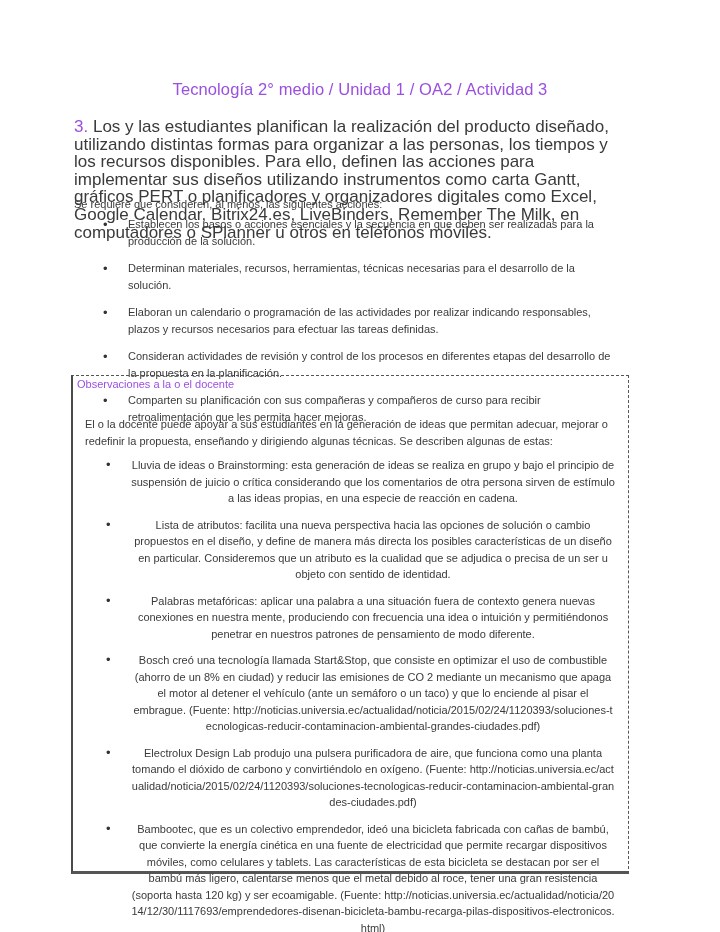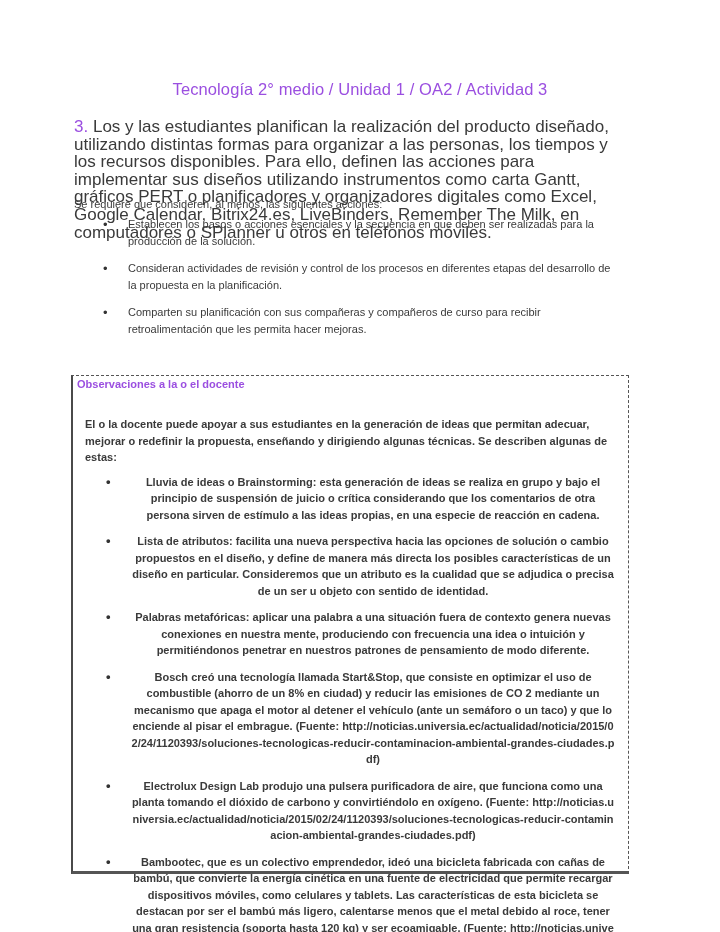--- a/index.html
+++ b/index.html
@@ -26,21 +26,20 @@
     content: "\2022"; position: absolute; left: 19px; top: 0; font-size: 13px; color: #333;
   }
   .req ul.bullets li { margin-top: 3px; }
   .box {
     position: absolute; top: 375px; left: 71px; width: 558px; height: 499px;
     border-top: 1px dashed #555;
     border-left: 2px solid #4a4a4a;
     border-right: 1px dashed #555;
     border-bottom: 3px solid #555;
     box-sizing: border-box;
-    font-weight: bold;
   }
   .box-title {
     position: absolute; top: 2px; left: 4px; font-size: 11px; color: #9b4fe0;
   }
   .box-body {
     position: absolute; top: 32px; left: 4px; width: 548px;
     font-size: 11px; line-height: 16.5px; color: #3a3a3a;
   }
   .box-body p { margin: 8px; }
   .box-body ul.bullets { margin: 2px 0 2px 0; text-align: center; }
@@ -54,20 +53,22 @@
 
 <div class="intro">
   <span class="num">3.</span>
   <span>Los y las estudiantes planifican la realización del producto diseñado, utilizando distintas formas para organizar a las personas, los tiempos y los recursos disponibles. Para ello, definen las acciones para implementar sus diseños utilizando instrumentos como carta Gantt, gráficos PERT o planificadores y organizadores digitales como Excel, Google Calendar, Bitrix24.es, LiveBinders, Remember The Milk, en computadores o SPlanner u otros en teléfonos móviles.</span>
 </div>
 
 <div class="req">
   <div>Se requiere que consideren, al menos, las siguientes acciones:</div>
   <ul class="bullets">
     <li>Establecen los pasos o acciones esenciales y la secuencia en que deben ser realizadas para la producción de la solución.</li>
+    <li>Determinan materiales, recursos, herramientas, técnicas necesarias para el desarrollo de la solución.</li>
+    <li>Elaboran un calendario o programación de las actividades por realizar indicando responsables, plazos y recursos necesarios para efectuar las tareas definidas.</li>
     <li>Consideran actividades de revisión y control de los procesos en diferentes etapas del desarrollo de la propuesta en la planificación.</li>
     <li>Comparten su planificación con sus compañeras y compañeros de curso para recibir retroalimentación que les permita hacer mejoras.</li>
   </ul>
 </div>
 
 <div class="box">
   <div class="box-title">Observaciones a la o el docente</div>
   <div class="box-body">
     <p>El o la docente puede apoyar a sus estudiantes en la generación de ideas que permitan adecuar, mejorar o redefinir la propuesta, enseñando y dirigiendo algunas técnicas. Se describen algunas de estas:</p>
     <ul class="bullets">

